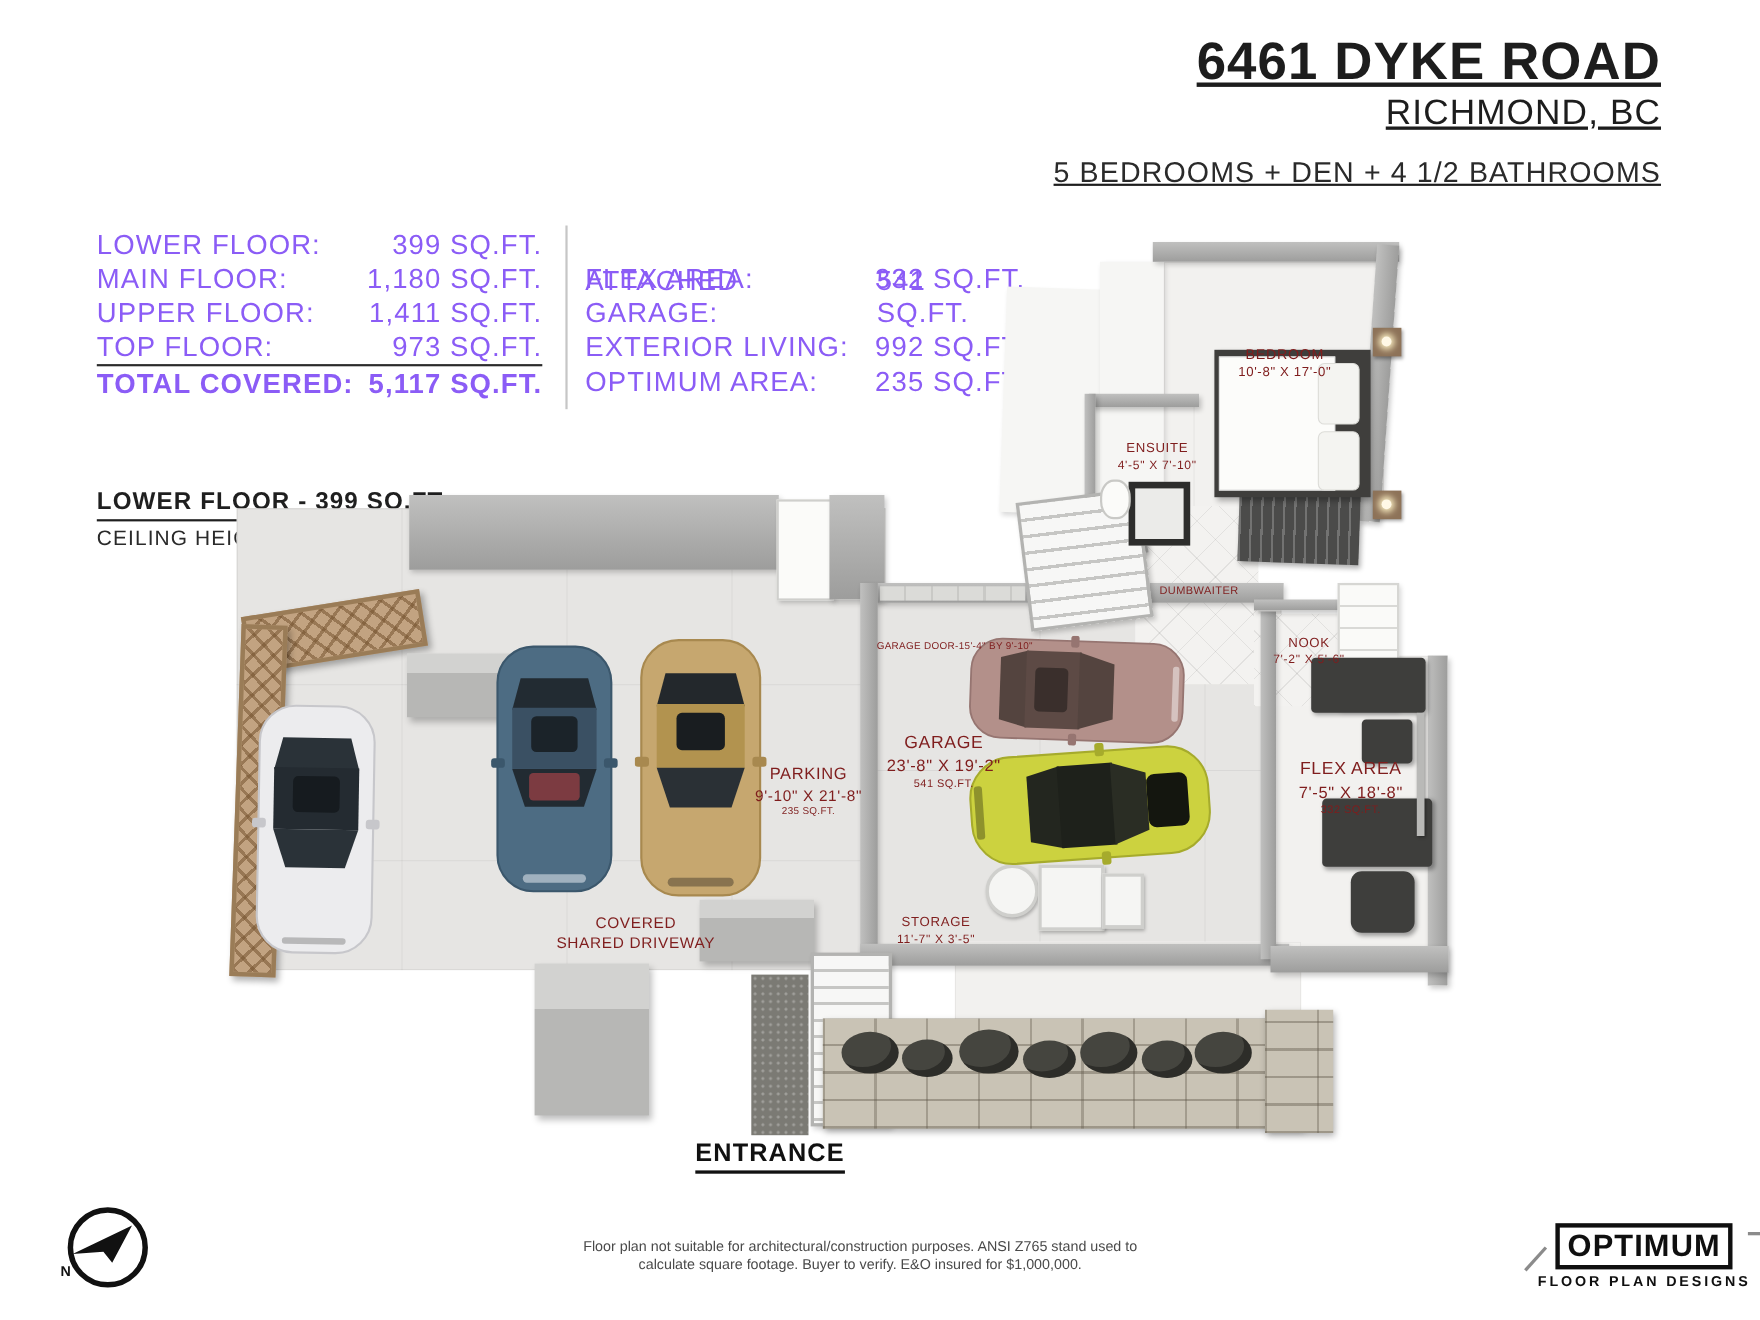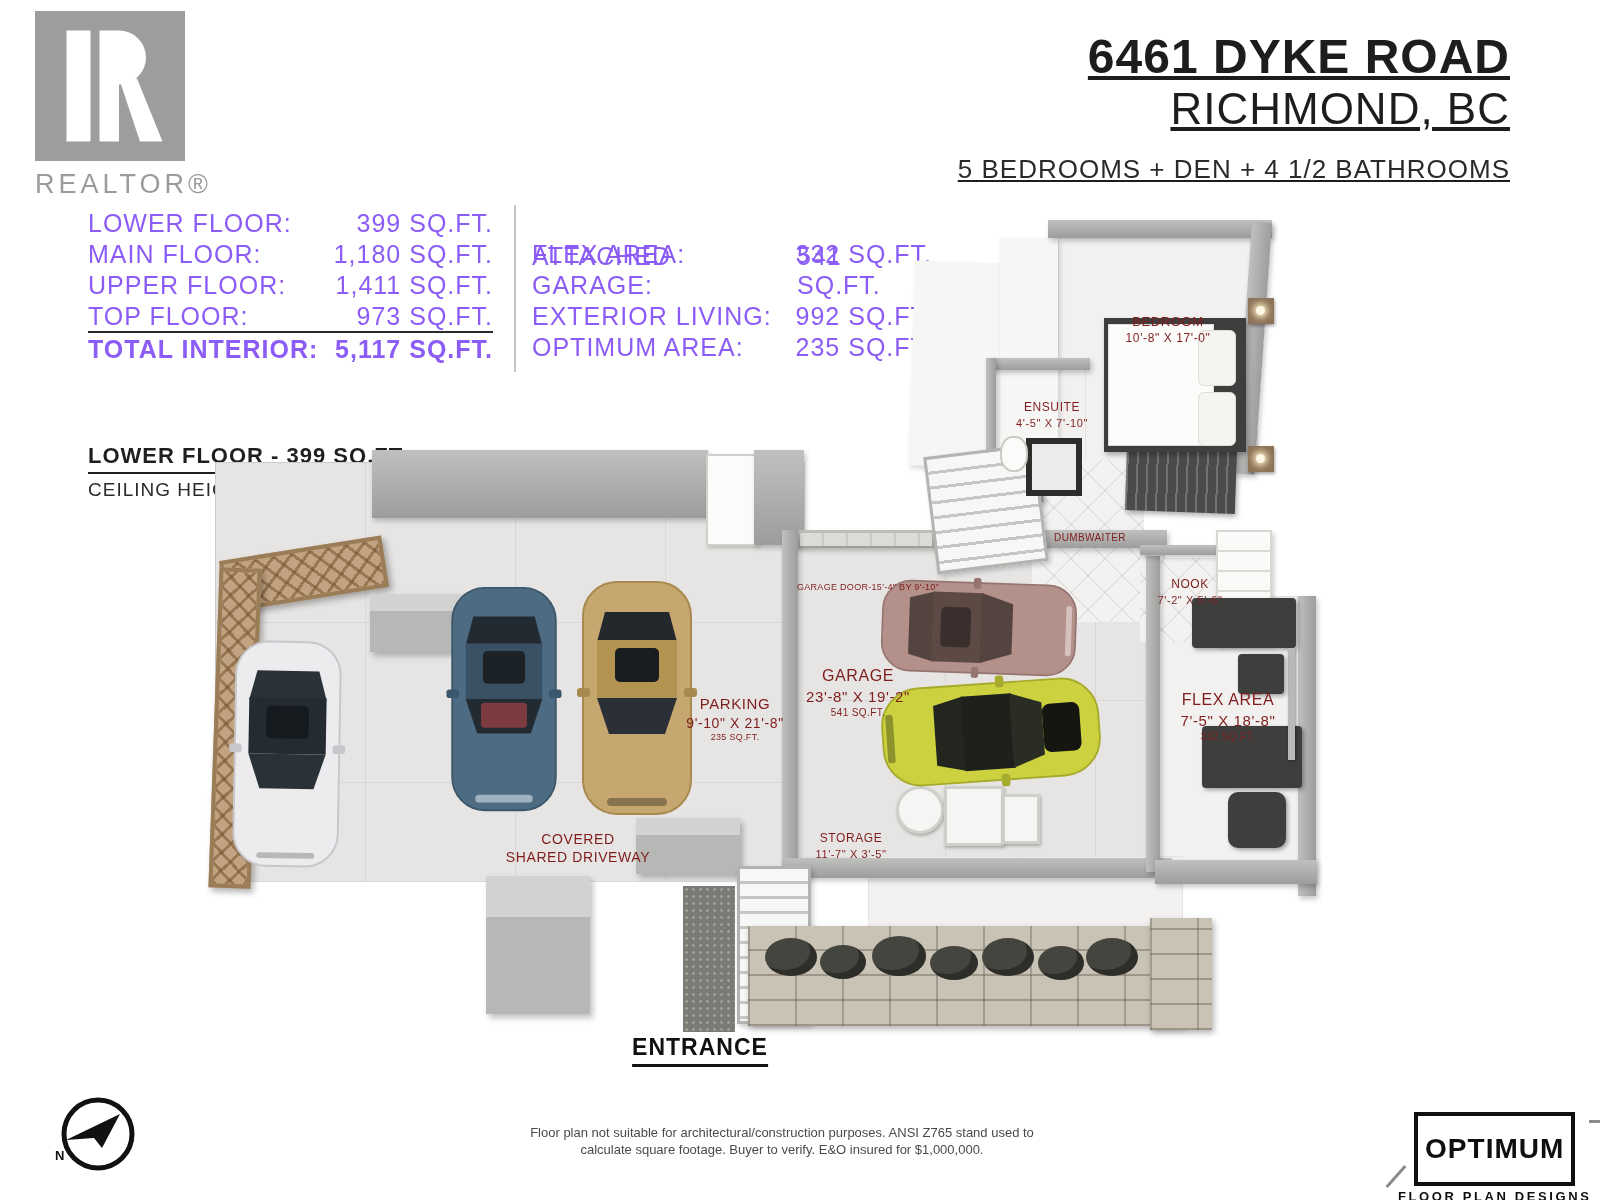--- a/index.html
+++ b/index.html
@@ -4,21 +4,21 @@
 <style>
   html,body{margin:0;padding:0;background:#fff;}
   .canvas{position:relative;width:1600px;height:1200px;background:#fff;overflow:hidden;
           font-family:"Liberation Sans",sans-serif;color:#222;}
   .abs{position:absolute;}
 
   
   .realtor-word{font-size:27px;letter-spacing:4px;color:#9b9b9b;margin-top:3px;}
   .title-block{position:absolute;text-align:right;color:#1d1d1d;text-decoration:underline;}
   .addr{font-size:48px;font-weight:bold;letter-spacing:1px;line-height:1.05;}
-  .city{font-size:44px;letter-spacing:1px;margin-top:2px;}
+  .city{font-size:32px;letter-spacing:1px;margin-top:2px;}
   .specs{font-size:26px;letter-spacing:1px;margin-top:20px;color:#2a2a2a;}
 
   
   .stats{position:absolute;display:flex;flex-direction:column;}
   .srow{display:flex;justify-content:space-between;align-items:flex-end;height:31px;
         font-size:25px;letter-spacing:1px;color:#8b5cf6;}
   .srow.u{border-bottom:2px solid #2b2b2b;}
   .srow.b{font-weight:bold;}
   .divider{background:#c6c6c6;}
 
@@ -77,41 +77,31 @@
   .f16{font-size:16px;} .f15{font-size:15px;} .f14{font-size:14px;} .f13{font-size:13px;}
   .f12{font-size:12px;} .f11{font-size:11px;} .f10{font-size:10px;letter-spacing:.4px;}
   .f9{font-size:9px;letter-spacing:.3px;}
 
   .entrance{position:absolute;transform:translateX(-50%);font-size:23px;font-weight:bold;
     letter-spacing:1px;color:#111;border-bottom:3px solid #111;padding-bottom:3px;}
   .disclaimer{position:absolute;transform:translateX(-50%);text-align:center;font-size:13px;
     color:#4a4a4a;line-height:17px;}
 
   .optimum{position:absolute;text-align:center;}
-  .opt-box{border:4px solid #0f0f0f;padding:16px 7px;display:inline-block;font-size:28px;
+  .opt-box{border:4px solid #0f0f0f;padding:0 7px;display:inline-block;font-size:28px;
     font-weight:bold;letter-spacing:1px;color:#0f0f0f;line-height:1.2;position:relative;}
   .opt-tag{font-size:13px;font-weight:bold;letter-spacing:2.6px;color:#0f0f0f;margin-top:3px;}
   .opt-tape{position:absolute;background:#8b8b8b;}
   .car{position:absolute;}
 </style>
 </head>
 <body>
 
 <div class="canvas">
 
-  <div class="abs" style="left:35px;top:10px;">
-    <svg viewBox="0 0 100 100" width="150" height="152">
-      <rect width="100" height="100" fill="#9d9d9d"></rect>
-      <rect x="21" y="13" width="16" height="74" fill="#ffffff"></rect>
-      <rect x="43" y="13" width="13" height="74" fill="#ffffff"></rect>
-      <path d="M56,13 a18,18 0 0 1 0,36 Z" fill="#ffffff"></path>
-      <polygon points="56,45 68,45 85,87 70,87" fill="#ffffff"></polygon>
-    </svg>
-    <div class="realtor-word">REALTOR®</div>
-  </div>
 
   <div class="title-block" style="right:90px;top:32px;">
     <div class="addr">6461 DYKE ROAD</div>
     <div class="city">RICHMOND, BC</div>
     <div class="specs">5 BEDROOMS + DEN + 4 1/2 BATHROOMS</div>
   </div>
 
   <div class="stats" style="left:88px;top:207px;width:405px;">
     <div class="srow">
       <span>LOWER FLOOR:</span>
@@ -123,21 +113,21 @@
     </div>
     <div class="srow">
       <span>UPPER FLOOR:</span>
       <span>1,411 SQ.FT.</span>
     </div>
     <div class="srow u">
       <span>TOP FLOOR:</span>
       <span>973 SQ.FT.</span>
     </div>
     <div class="srow b">
-      <span>TOTAL INTERIOR:</span>
+      <span>TOTAL COVERED:</span>
       <span>5,117 SQ.FT.</span>
     </div>
   </div>
 
   <div class="abs divider" style="left:514px;top:205px;width:2px;height:167px;"></div>
 
   <div class="stats" style="left:532px;top:238px;width:400px;">
     <div class="srow">
       <span>FLEX AREA:</span>
       <span>332 SQ.FT.</span>

